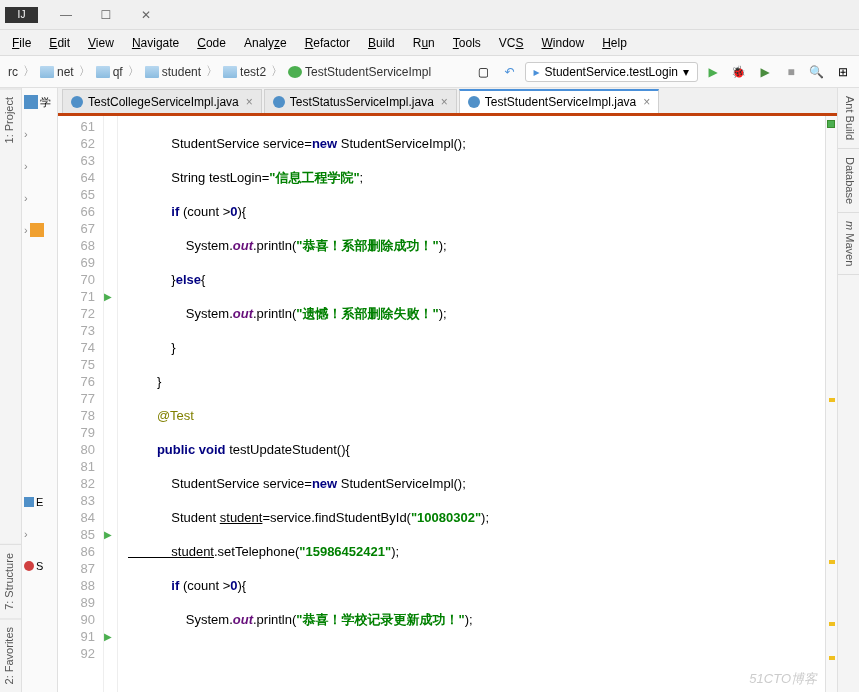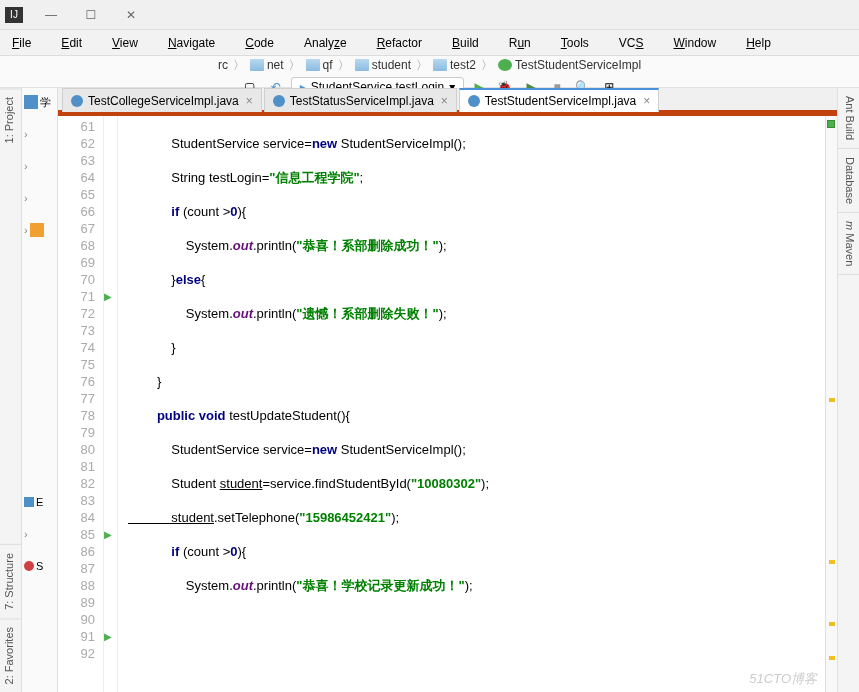--- a/index.html
+++ b/index.html
@@ -1,45 +1,45 @@
 <!DOCTYPE html>
 <html><head>
 <meta charset="utf-8">
 <style>
 * { margin: 0; padding: 0; box-sizing: border-box; font-family: "Segoe UI", Arial, sans-serif; }
 body { width: 859px; height: 692px; background: #fff; overflow: hidden; font-size: 12px; }
 .titlebar { height: 30px; background: #f0f0f0; display: flex; align-items: center; padding: 0 5px; border-bottom: 1px solid #ddd; }
-.titlebar .icon { width: 18px; height: 16px; background: #333; color: #fff; display: flex; align-items: center; justify-content: center; font-size: 10px; font-weight: normal; margin-right: 8px; }
+.titlebar .icon { width: 33px; height: 16px; background: #333; color: #fff; display: flex; align-items: center; justify-content: center; font-size: 10px; font-weight: normal; margin-right: 8px; }
 .titlebar .title { flex: 1; color: #555; font-size: 12px; }
 .titlebar .winbtn { width: 40px; height: 28px; display: flex; align-items: center; justify-content: center; color: #666; }
-.menubar { height: 26px; background: #f2f2f2; display: flex; align-items: center; padding: 0 6px; gap: 18px; border-bottom: 1px solid #ddd; }
+.menubar { height: 26px; background: #f2f2f2; display: flex; align-items: center; padding: 0 6px; gap: 6px; border-bottom: 1px solid #ddd; }
 .menubar span { padding: 3px 6px; cursor: pointer; }
 .menubar span u { text-decoration: underline; }
-.navbar { height: 32px; background: #fafafa; border-bottom: 1px solid #e0e0e0; display: flex; align-items: center; padding: 0 5px; gap: 2px; flex-direction: column; }
+.navbar { height: 32px; background: #fafafa; border-bottom: 1px solid #e0e0e0; display: flex; align-items: center; padding: 0 5px; gap: 2px; }
 .breadcrumb { display: flex; align-items: center; flex: 1; gap: 2px; font-size: 12px; color: #333; }
 .breadcrumb .bc { display: flex; align-items: center; gap: 3px; padding: 2px 3px; }
 .breadcrumb .sep { color: #888; }
 .bc-icon { width: 14px; height: 12px; display: inline-block; }
 .folder-ic { background: linear-gradient(#b8d8f0, #8bbce0); border-radius: 1px; }
 .class-ic { border-radius: 50%; background: #4caf50; }
 .navbar .right { display: flex; align-items: center; gap: 4px; }
 .runconfig { border: 1px solid #ccc; border-radius: 3px; padding: 2px 8px; display: flex; align-items: center; gap: 5px; font-size: 12px; background: #fff; }
 .iconbtn { width: 22px; height: 22px; display: flex; align-items: center; justify-content: center; cursor: pointer; }
 .run-ic { color: #4caf50; }
 .bug-ic { color: #4a8c3e; }
 .stop-ic { color: #999; }
 .main { display: flex; height: 604px; }
 .left-gutter { width: 22px; background: #f4f4f4; border-right: 1px solid #e0e0e0; display: flex; flex-direction: column; }
 .vtab { writing-mode: vertical-rl; transform: rotate(180deg); padding: 8px 3px; font-size: 11px; color: #555; border-bottom: 1px solid #ddd; cursor: pointer; }
 .left-panel { width: 36px; background: #fafafa; border-right: 1px solid #e0e0e0; padding: 4px 2px; font-size: 11px; }
 .lp-row { display: flex; align-items: center; height: 20px; margin-bottom: 12px; gap: 2px; }
 .lp-arrow { color: #888; }
 .lp-ic { width: 14px; height: 14px; }
 .editor-area { flex: 1; display: flex; flex-direction: column; }
-.tabs { height: 28px; background: #f0f0f0; border-bottom: 6px solid #c2410c; display: flex; align-items: flex-start; padding-left: 4px; }
+.tabs { height: 28px; background: #f0f0f0; border-bottom: 3px solid #c2410c; display: flex; align-items: flex-end; padding-left: 4px; }
 .tab { height: 24px; padding: 0 6px 0 8px; display: flex; align-items: center; gap: 5px; background: #e8e8e8; border: 1px solid #d0d0d0; border-bottom: none; margin-right: 2px; font-size: 12px; cursor: pointer; }
 .tab.active { background: #fff; border-top: 2px solid #4a90d9; }
 .tab .close { color: #888; font-size: 12px; padding: 0 2px; }
 .tab-ic { width: 12px; height: 12px; border-radius: 50%; background: #5090c8; display: inline-block; }
 .code { flex: 1; display: flex; background: #fff; overflow: hidden; font-family: "Consolas", "Courier New", monospace; font-size: 13px; line-height: 17px; position: relative; }
 .gutter { width: 46px; background: #fff; text-align: right; color: #aaa; padding: 2px 8px 0 0; border-right: 1px solid #eee; }
 .gutter2 { width: 14px; background: #fff; border-right: 1px solid #eee; position: relative; }
 .run-gutter { position: absolute; color: #4caf50; font-size: 10px; }
 .lines { flex: 1; padding: 2px 0 12px 10px; white-space: pre; }
 .kw { color: #000080; font-weight: bold; }
@@ -222,20 +222,21 @@
       </div>
       <div class="lines">
 <div><span>            StudentService service=</span><span class="kw">new</span><span> StudentServiceImpl();</span></div>
 <div><span>            String testLogin=</span><span class="str">"信息工程学院"</span><span>;</span></div>
 <div><span class="kw">            if</span><span> (count &gt;</span><span class="kw">0</span><span>){</span></div>
 <div><span>                System.</span><span class="field">out</span><span>.println(</span><span class="str">"恭喜！系部删除成功！"</span><span>);</span></div>
 <div><span>            }</span><span class="kw">else</span><span>{</span></div>
 <div><span>                System.</span><span class="field">out</span><span>.println(</span><span class="str">"遗憾！系部删除失败！"</span><span>);</span></div>
 <div>            }</div>
 <div>        }</div>
+<div><span class="ann">        @Test</span></div>
 <div><span class="kw">        public</span><span class="kw"> void</span><span> testUpdateStudent(){</span></div>
 <div><span>            StudentService service=</span><span class="kw">new</span><span> StudentServiceImpl();</span></div>
 <div><span>            Student </span><span class="underline">student</span><span>=service.findStudentById(</span><span class="str">"10080302"</span><span>);</span></div>
 <div><span class="underline">            student</span><span>.setTelephone(</span><span class="str">"15986452421"</span><span>);</span></div>
 <div><span class="kw">            if</span><span> (count &gt;</span><span class="kw">0</span><span>){</span></div>
 <div><span>                System.</span><span class="field">out</span><span>.println(</span><span class="str">"恭喜！学校记录更新成功！"</span><span>);</span></div>
 
 
 
 

